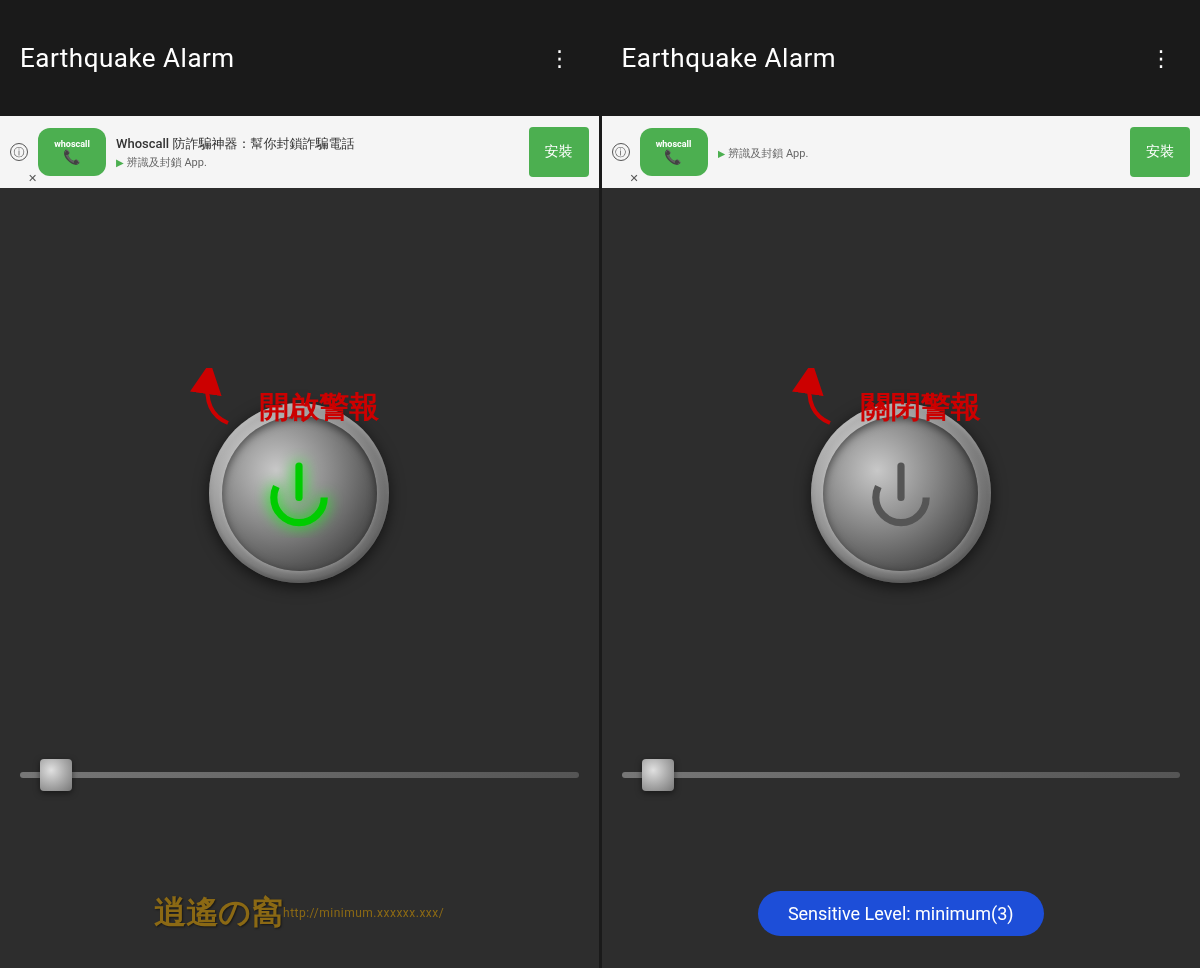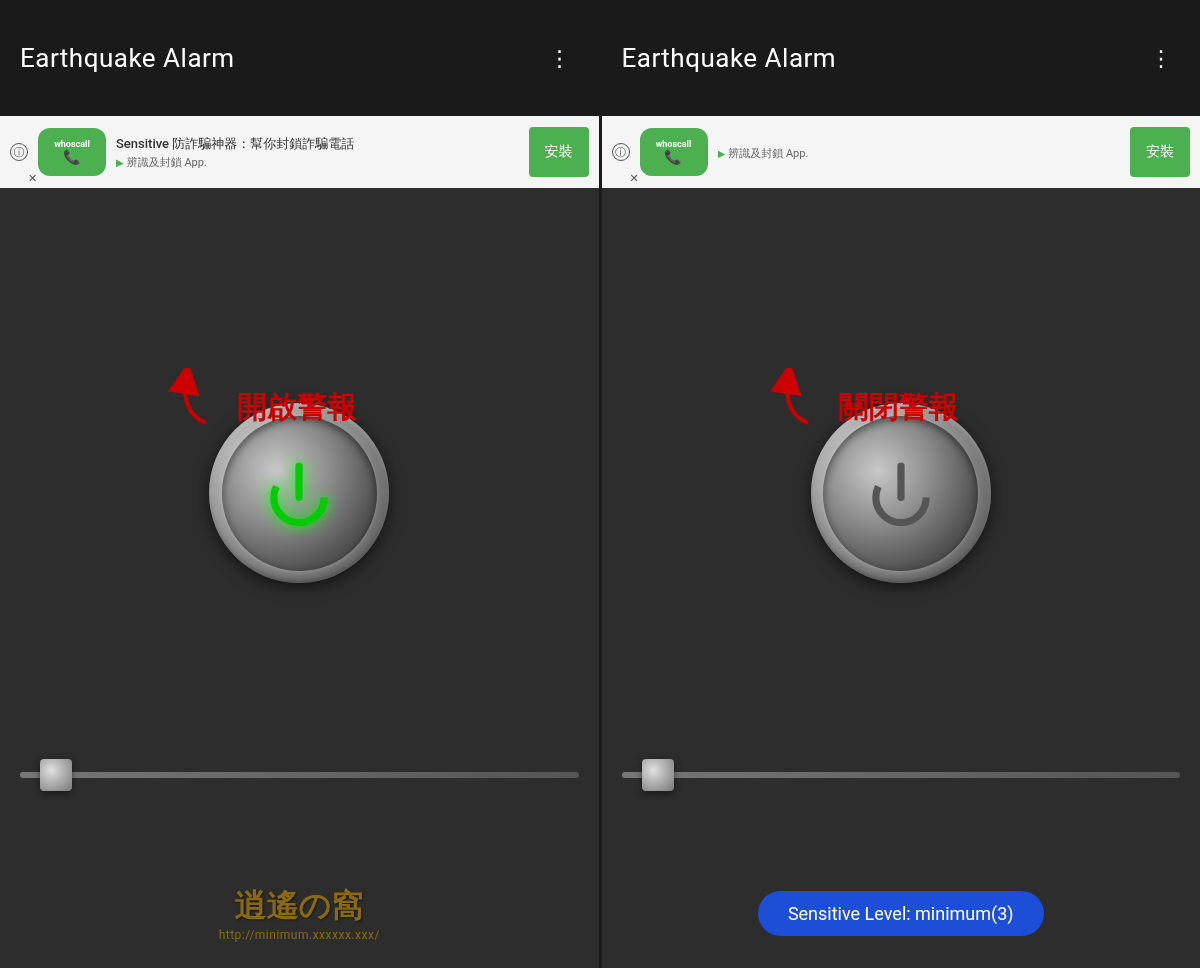--- a/index.html
+++ b/index.html
@@ -265,21 +265,21 @@
       height: 110px;
       display: flex;
       align-items: center;
       justify-content: center;
       flex-shrink: 0;
     }
 
     
     .watermark {
       display: flex;
-      flex-direction: column;
+      flex-direction: row;
       align-items: center;
     }
 
     .watermark-text-cn {
       font-size: 32px;
       color: #8B6914;
       font-weight: 700;
       text-shadow: 1px 1px 2px rgba(0,0,0,0.5);
       font-family: serif;
     }
@@ -302,21 +302,21 @@
 
     .sensitive-text {
       color: #ffffff;
       font-size: 18px;
       font-weight: 400;
     }
 
     .label-arrow-group {
       position: absolute;
       bottom: 155px;
-      right: 32px;
+      right: 10px;
       display: flex;
       align-items: flex-end;
       gap: 21px;
       text-align: right;
     }
   </style>
 </head>
 <body>
 
 <div class="screens-wrapper">
@@ -330,21 +330,21 @@
 
     <div class="ad-banner">
       <div class="ad-info-btn">ⓘ</div>
       <div class="ad-logo">
         <div class="ad-logo-inner">
           <span class="ad-logo-text">whoscall</span>
           <span class="ad-logo-phone">📞</span>
         </div>
       </div>
       <div class="ad-text-area">
-        <div class="ad-title">Sensitive 防詐騙神器：幫你封鎖詐騙電話</div>
+        <div class="ad-title">Whoscall 防詐騙神器：幫你封鎖詐騙電話</div>
         <div class="ad-subtitle">
           <span style="color:#4CAF50;font-size:10px;">▶</span>
           <span>辨識及封鎖 App.</span>
         </div>
       </div>
       <button class="ad-install-btn">安裝</button>
       <div class="ad-close-btn">✕</div>
     </div>
 
     <div class="main-content">

